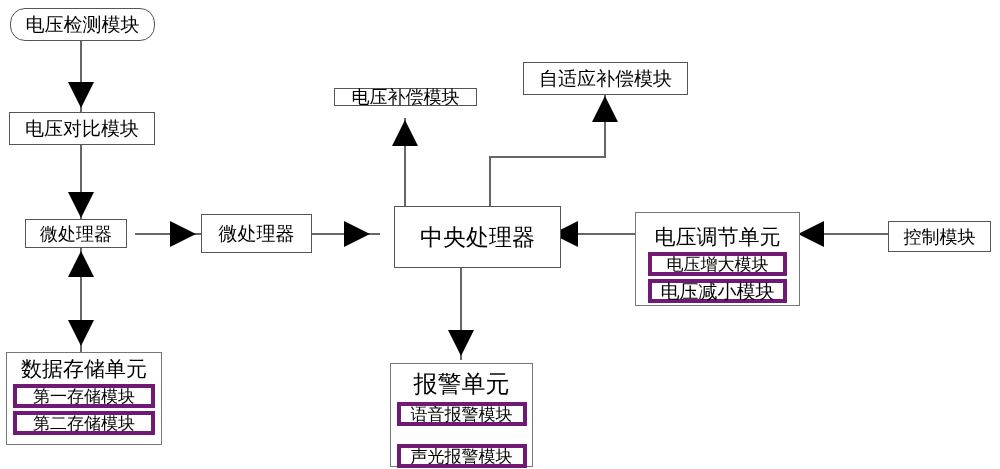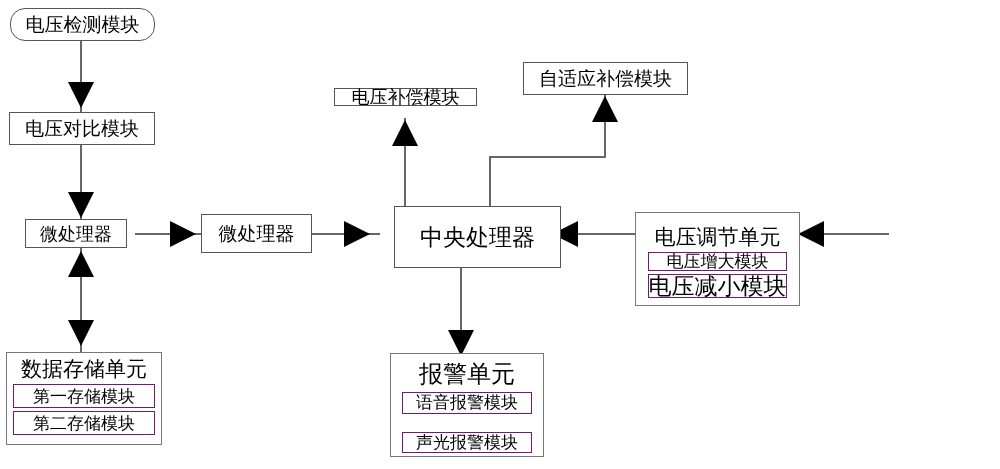--- a/index.html
+++ b/index.html
@@ -38,21 +38,21 @@
     align-items: center;
     z-index: 5;
   }
   .unit-title {
     color: #000000;
     white-space: nowrap;
     line-height: 1;
   }
   .sub {
     box-sizing: border-box;
-    border: 1px solid #701a75;
+    border: 4px solid #701a75;
     background: #ffffff;
     display: flex;
     align-items: center;
     justify-content: center;
     color: #000000;
     white-space: nowrap;
     line-height: 1;
   }
   .line {
     position: absolute;
@@ -132,32 +132,33 @@
   <div class="box" style="left:25px; top:219px; width:102px; height:29px; font-size:18px;">微处理器</div>
 
   <div class="box" style="left:201px; top:214px; width:111px; height:39px; font-size:19px;">微处理器</div>
 
   <div class="box" style="left:394px; top:206px; width:167px; height:62px; font-size:23px;">中央处理器</div>
 
   <div class="box" style="left:334px; top:88px; width:143px; height:18px; font-size:18px;">电压补偿模块</div>
 
   <div class="box" style="left:523px; top:62px; width:165px; height:33px; font-size:19px;">自适应补偿模块</div>
 
+  <div class="box" style="left:888px; top:221px; width:103px; height:31px; font-size:18px;">控制模块</div>
 
   <div class="unit" style="left:6px; top:352px; width:156px; height:93px; padding:3px 5px;">
     <div class="unit-title" style="font-size:21px; margin:3px 0 4px 0;">数据存储单元</div>
     <div class="sub" style="width:142px; height:24px; font-size:17px; margin-bottom:3px;">第一存储模块</div>
     <div class="sub" style="width:142px; height:24px; font-size:17px;">第二存储模块</div>
   </div>
 
-  <div class="unit" style="left:390px; top:353px; width:154px; height:104px; padding:3px 5px;">
+  <div class="unit" style="left:390px; top:363px; width:143px; height:104px; padding:3px 5px;">
     <div class="unit-title" style="font-size:24px; margin:5px 0 6px 0;">报警单元</div>
     <div class="sub" style="width:130px; height:24px; font-size:17px; margin-bottom:18px;">语音报警模块</div>
     <div class="sub" style="width:130px; height:24px; font-size:17px;">声光报警模块</div>
   </div>
 
   <div class="unit" style="left:635px; top:189px; width:165px; height:94px; padding:11px 5px;margin-top:23px;">
     <div class="unit-title" style="font-size:21px; margin:3px 0 4px 0;">电压调节单元</div>
     <div class="sub" style="width:139px; height:24px; font-size:17px; margin-bottom:3px;">电压增大模块</div>
-    <div class="sub" style="width:139px; height:24px; font-size:23px;">电压减小模块</div>
+    <div class="sub" style="width:139px; height:24px; font-size:19px;">电压减小模块</div>
   </div>
 
 </div>
 
 </body></html>

